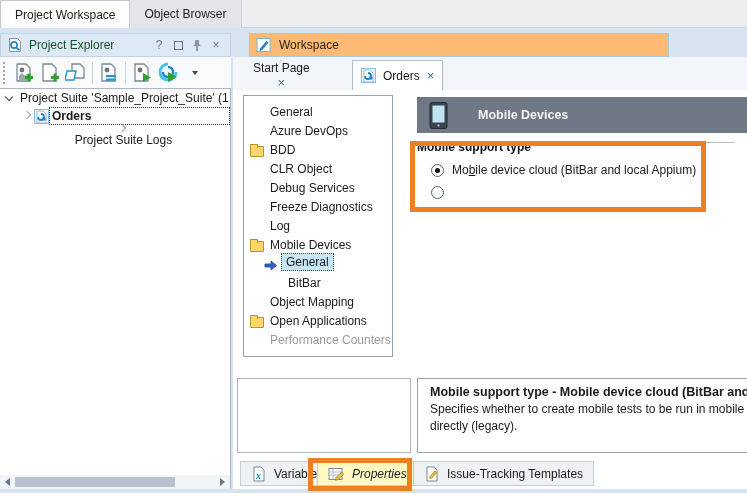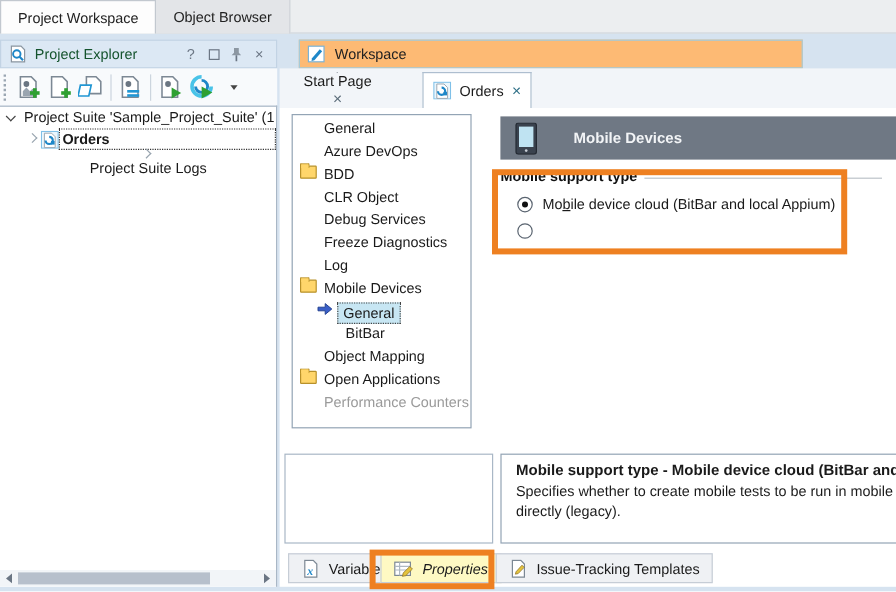--- a/index.html
+++ b/index.html
@@ -43,37 +43,37 @@
   .doc-tabbar { position:absolute; left:233px; top:57px; width:514px; height:33px; background:#f2f5f9; }
   .doc-tab { position:absolute; top:3px; height:30px; display:flex; align-items:center; padding:0 8px; cursor:pointer; }
   .doc-tab .lbl { margin:0 7px; }
   .doc-tab .x { color:#5a6b78; font-size:13px; cursor:pointer; }
   .doc-tab.active { background:#fff; border:1px solid #aebecf; border-bottom:none; }
 
   .page { position:absolute; left:233px; top:90px; width:514px; height:399px; background:#fff; }
 
   
   .cat-box { position:absolute; left:10px; top:5px; width:150px; height:262px; border:1px solid #93a4b5; background:#fff; overflow:hidden; padding-top:4px; }
-  .cat-row { height:19px; display:flex; align-items:flex-start; padding-left:26px; white-space:nowrap; cursor:pointer; }
+  .cat-row { height:19px; display:flex; align-items:flex-end; padding-left:26px; white-space:nowrap; cursor:pointer; }
   .cat-row.folder { padding-left:6px; }
   .cat-row.sub { padding-left:44px; }
   .cat-row.sel-row { padding-left:20px; }
   .cat-row.dim { color:#9a9a9a; }
   .folder-ic { width:14px; height:11px; margin-right:6px; flex:none; position:relative; background:#ffd66b; border:1px solid #b8912a; border-radius:1px; }
   .folder-ic::before { content:""; position:absolute; left:-1px; top:-3px; width:6px; height:3px; background:#ffd66b; border:1px solid #b8912a; border-bottom:none; border-radius:1px 1px 0 0; }
   .sel-label { background:#c7e6f3; border:1px dotted #444; padding:1px 4px; }
   .arrow-ic { margin-right:4px; flex:none; }
 
   
   .sec-header { position:absolute; left:184px; top:7px; width:330px; height:36px; background:#6f7884; display:flex; align-items:center; }
   .sec-header .lbl { color:#f2f4f6; font-weight:bold; font-size:12.5px; margin-left:30px; }
   .phone-wrap { margin-left:12px; }
 
   .group { position:absolute; left:184px; top:50px; width:318px; }
-  .group-titlerow { display:flex; align-items:center; }
+  .group-titlerow { display:flex; }
   .group-title { font-weight:bold; color:#111; white-space:nowrap; }
   .group-line { flex:1; border-top:1px solid #bcc2c9; margin-left:6px; margin-top:2px; }
   .radio-row { display:flex; align-items:center; margin:9px 0 0 14px; cursor:pointer; }
   .radio { width:13px; height:13px; border:1px solid #5a6470; border-radius:50%; background:#fff; margin-right:8px; position:relative; flex:none; }
   .radio.sel::after { content:""; position:absolute; left:3px; top:3px; width:5px; height:5px; border-radius:50%; background:#111; }
   .u { text-decoration:underline; }
 
   
   .empty-box { position:absolute; left:4px; top:288px; width:174px; height:75px; border:1px solid #a9b7c6; background:#fff; }
   .desc-box { position:absolute; left:184px; top:288px; width:336px; height:75px; border:1px solid #93a4b5; background:#fff; padding:6px 0 0 12px; overflow:hidden; }

